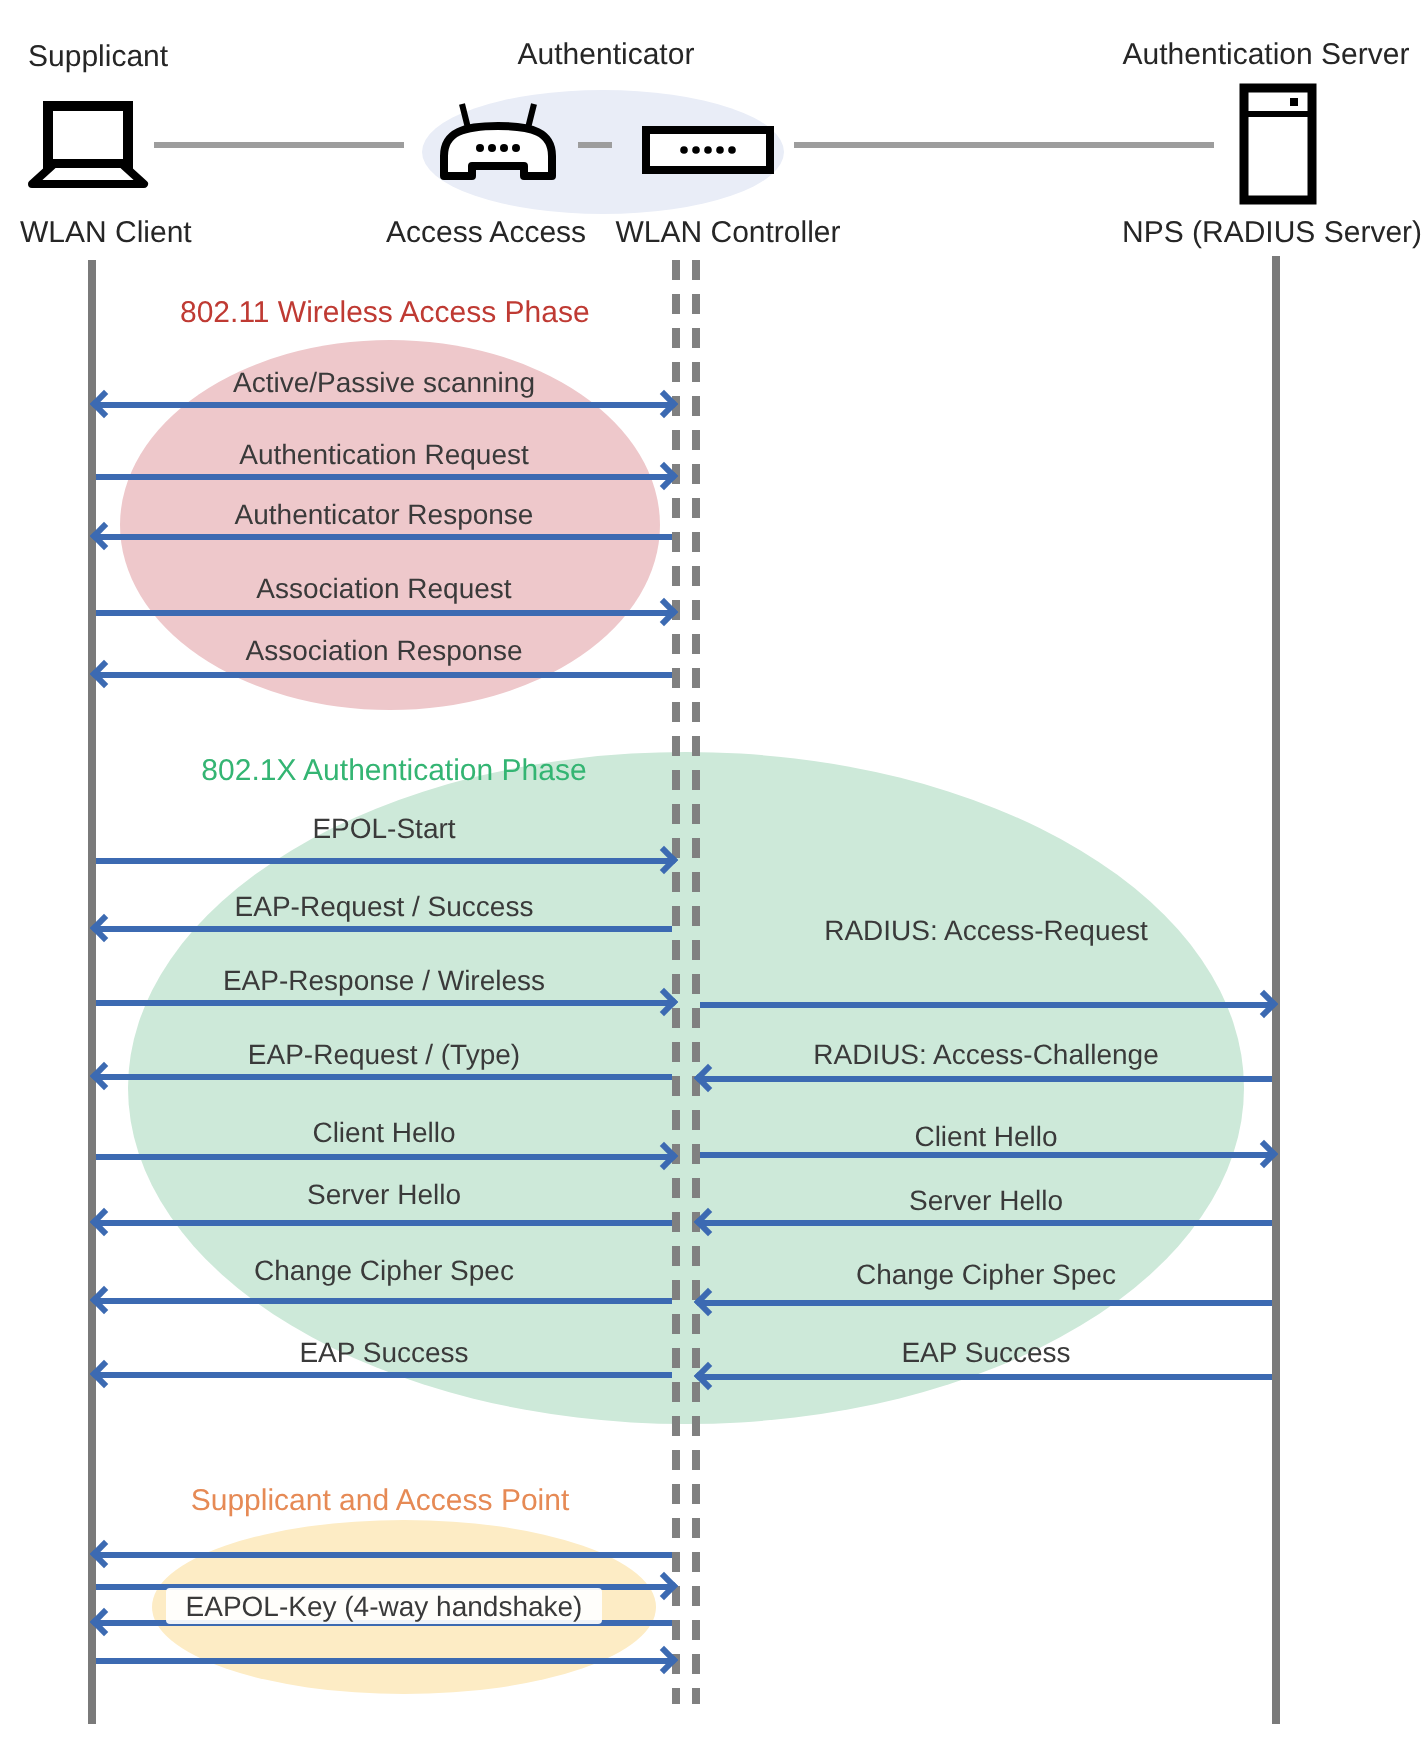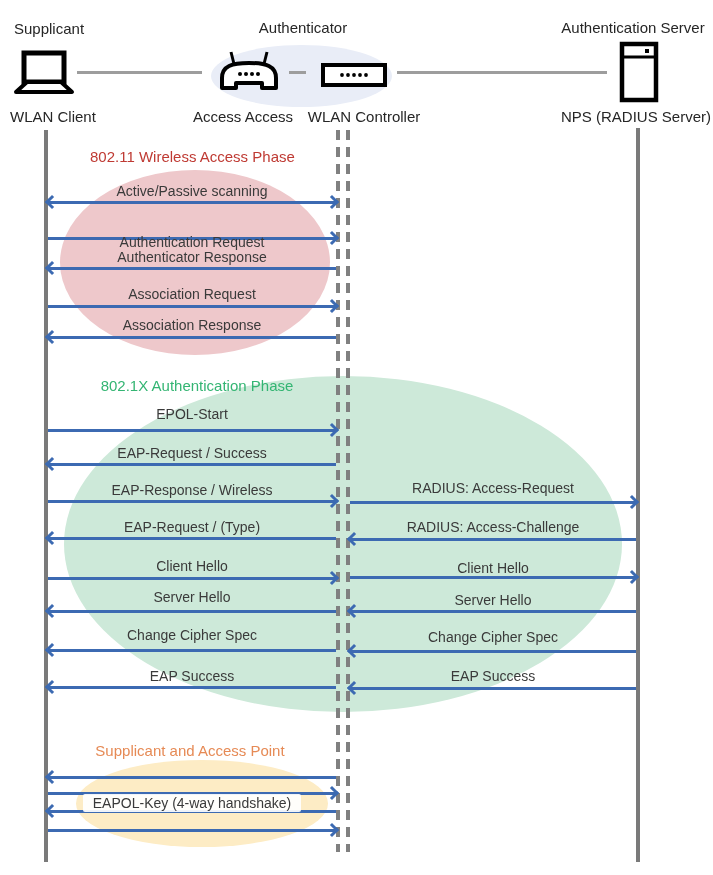--- a/index.html
+++ b/index.html
@@ -122,21 +122,21 @@
     <br>
     <span>Supplicant and Access Point</span>
   </div>
 
   <div>
       <div class="msg-label" style="left: 48px; width: 288px; top: 182px;"><span>Active/Passive scanning</span></div>
       <div class="arrow" style="left: 48px; width: 288px; top: 201px;">
         <span class="head r"></span>
         <span class="head l"></span>
       </div>
-      <div class="msg-label" style="left: 48px; width: 288px; top: 218px; margin-top: 15px;"><span>Authentication Request</span></div>
+      <div class="msg-label" style="left: 48px; width: 288px; top: 218px;"><span>Authentication Request</span></div>
       <div class="arrow" style="left: 48px; width: 288px; top: 237px;">
         <span class="head r"></span>
       </div>
       <div class="msg-label" style="left: 48px; width: 288px; top: 248px;"><span>Authenticator Response</span></div>
       <div class="arrow" style="left: 48px; width: 288px; top: 267px;">
         <span class="head l"></span>
       </div>
       <div class="msg-label" style="left: 48px; width: 288px; top: 285px;"><span>Association Request</span></div>
       <div class="arrow" style="left: 48px; width: 288px; top: 305px;">
         <span class="head r"></span>
@@ -170,21 +170,21 @@
         <span class="head l"></span>
       </div>
       <div class="msg-label" style="left: 48px; width: 288px; top: 626px;"><span>Change Cipher Spec</span></div>
       <div class="arrow" style="left: 48px; width: 288px; top: 649px;">
         <span class="head l"></span>
       </div>
       <div class="msg-label" style="left: 48px; width: 288px; top: 667px;"><span>EAP Success</span></div>
       <div class="arrow" style="left: 48px; width: 288px; top: 686px;">
         <span class="head l"></span>
       </div>
-      <div class="msg-label" style="left: 350px; width: 286px; top: 479px;"><span>RADIUS: Access-Request</span></div>
+      <div class="msg-label" style="left: 350px; width: 286px; top: 456px;"><span>RADIUS: Access-Request</span></div>
       <div class="arrow" style="left: 350px; width: 286px; top: 501px;">
         <span class="head r"></span>
       </div>
       <div class="msg-label" style="left: 350px; width: 286px; top: 518px;"><span>RADIUS: Access-Challenge</span></div>
       <div class="arrow" style="left: 350px; width: 286px; top: 538px;">
         <span class="head l"></span>
       </div>
       <div class="msg-label" style="left: 350px; width: 286px; top: 559px;"><span>Client Hello</span></div>
       <div class="arrow" style="left: 350px; width: 286px; top: 576px;">
         <span class="head r"></span>

